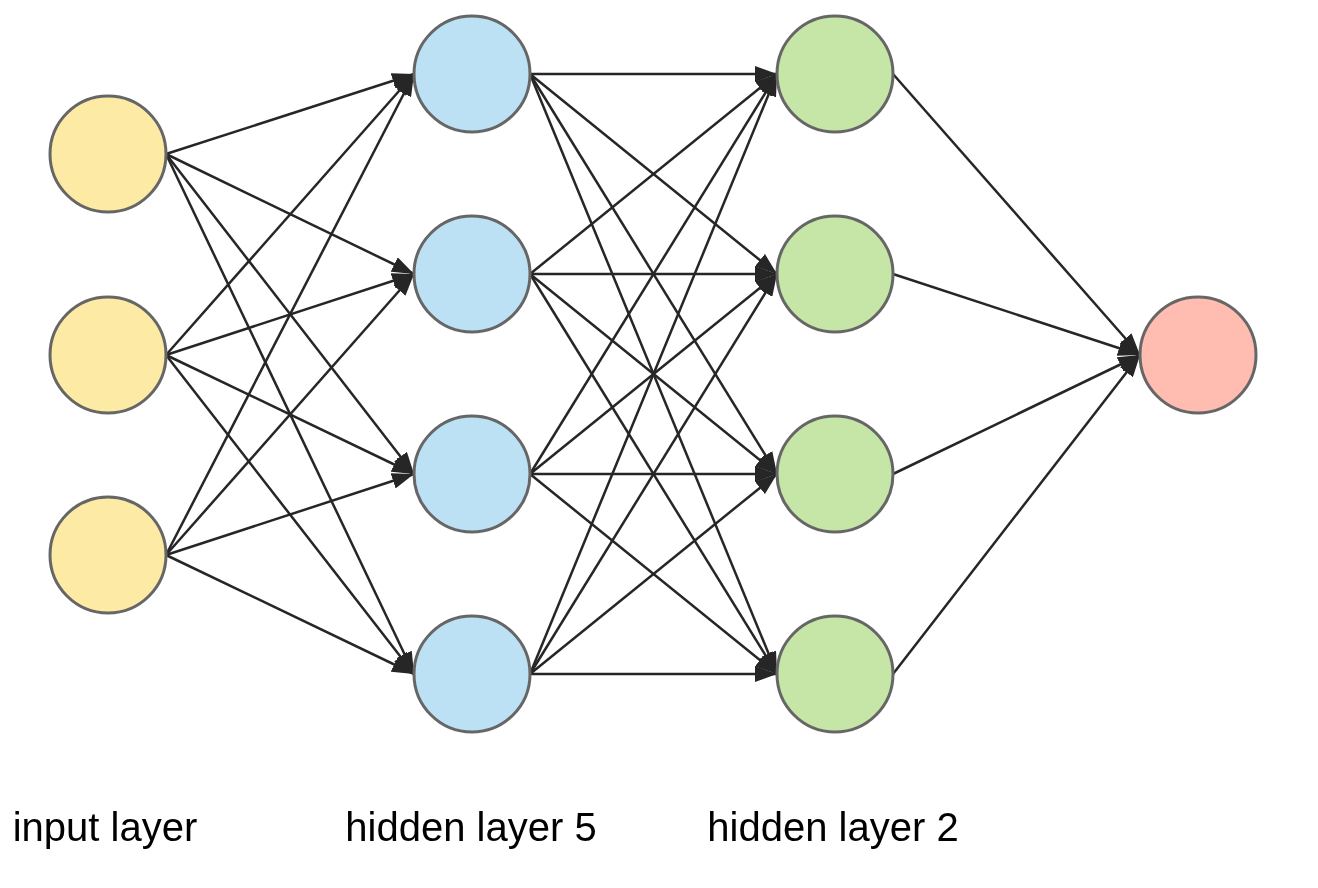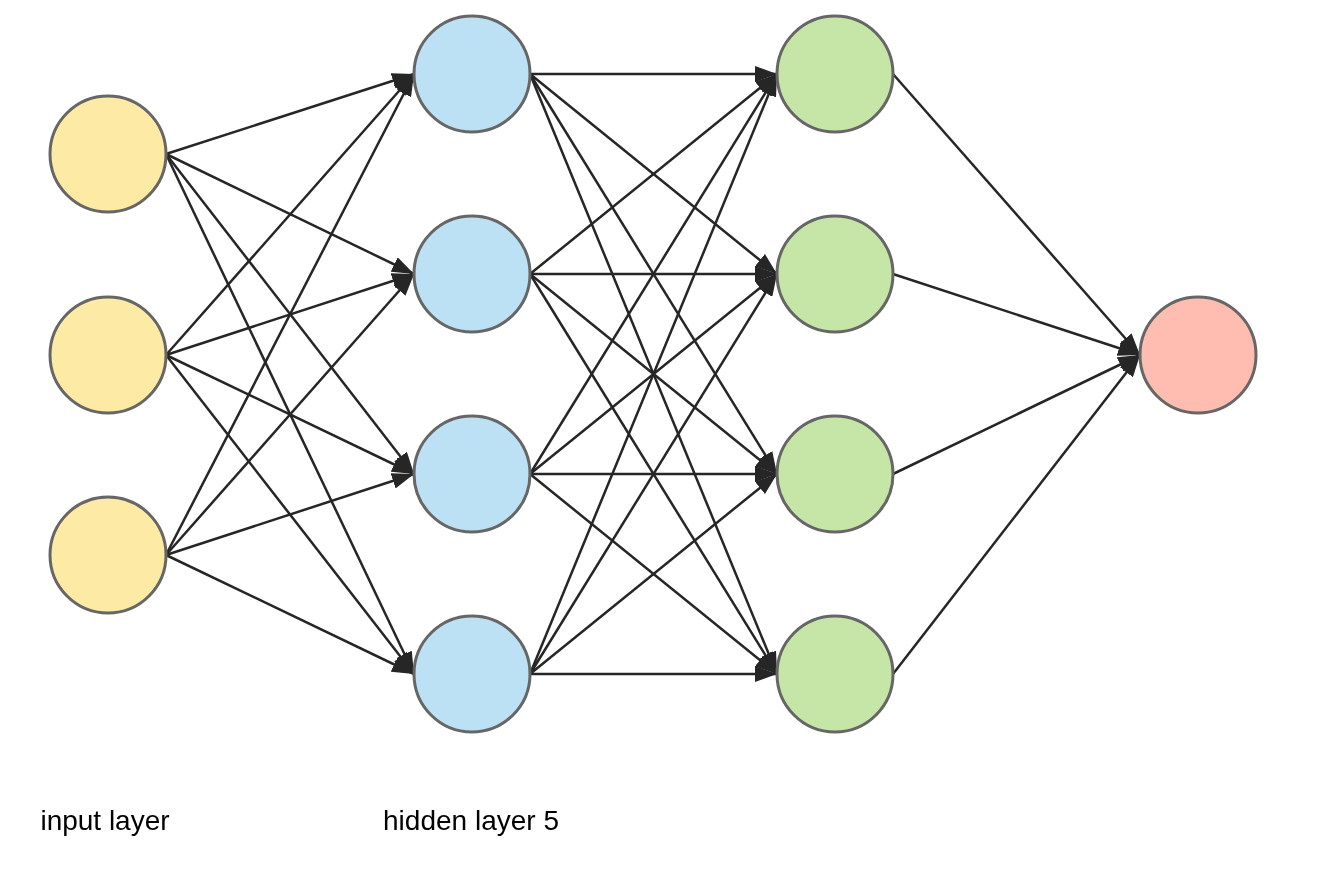--- a/index.html
+++ b/index.html
@@ -20,21 +20,21 @@
     left: 0;
     top: 0;
     width: 1318px;
     height: 888px;
     display: block;
   }
   .layer-label {
     position: absolute;
     top: 805px;
     transform: translateX(-50%);
-    font-size: 28px;
+    font-size: 40px;
     color: #000000;
     white-space: nowrap;
     line-height: normal;
   }
 </style>
 </head>
 <body>
 
 <div class="canvas">
   <svg class="net-svg" xmlns="http://www.w3.org/2000/svg" viewBox="0 0 1318 888">
@@ -84,13 +84,14 @@
       <circle cx="472" cy="674" r="58" fill="#BDE1F4" stroke="#666666" stroke-width="3"></circle>
       <circle cx="835" cy="74" r="58" fill="#C6E6A7" stroke="#666666" stroke-width="3"></circle>
       <circle cx="835" cy="274" r="58" fill="#C6E6A7" stroke="#666666" stroke-width="3"></circle>
       <circle cx="835" cy="474" r="58" fill="#C6E6A7" stroke="#666666" stroke-width="3"></circle>
       <circle cx="835" cy="674" r="58" fill="#C6E6A7" stroke="#666666" stroke-width="3"></circle>
       <circle cx="1198" cy="355" r="58" fill="#FFBCB0" stroke="#666666" stroke-width="3"></circle>
     </svg>
 
   <div class="layer-label" style="left: 105px;">input layer</div>
   <div class="layer-label" style="left: 471px;">hidden layer 5</div>
+  <div class="layer-label" style="left: 833px;">hidden layer 2</div>
 </div>
 
 </body></html>

